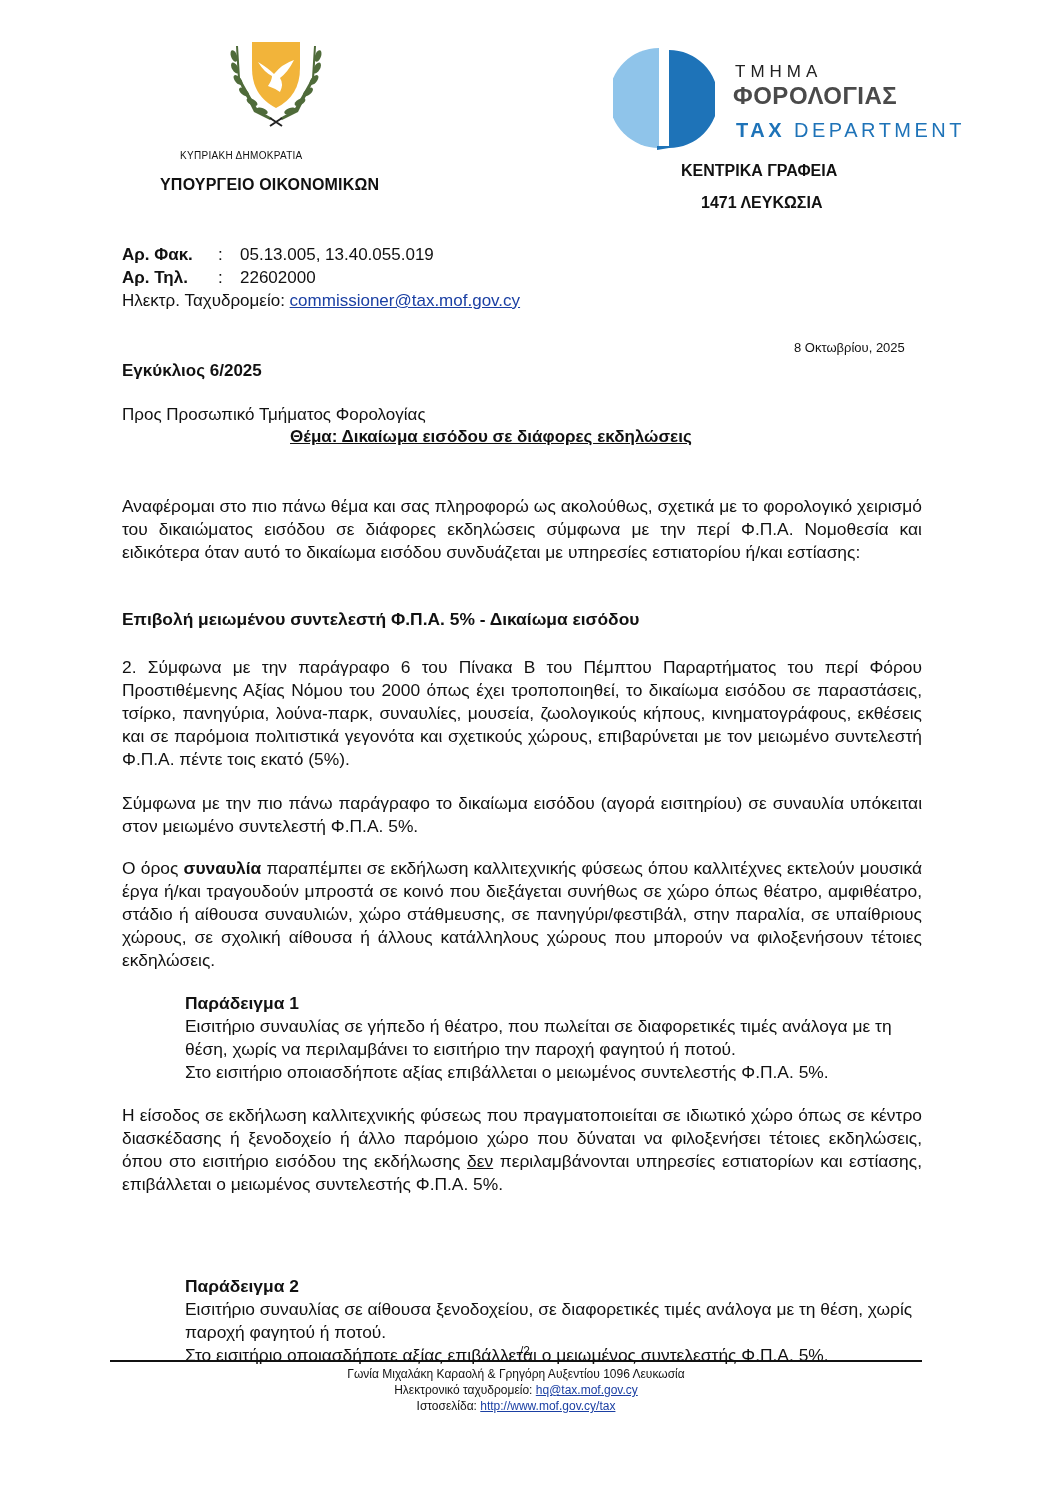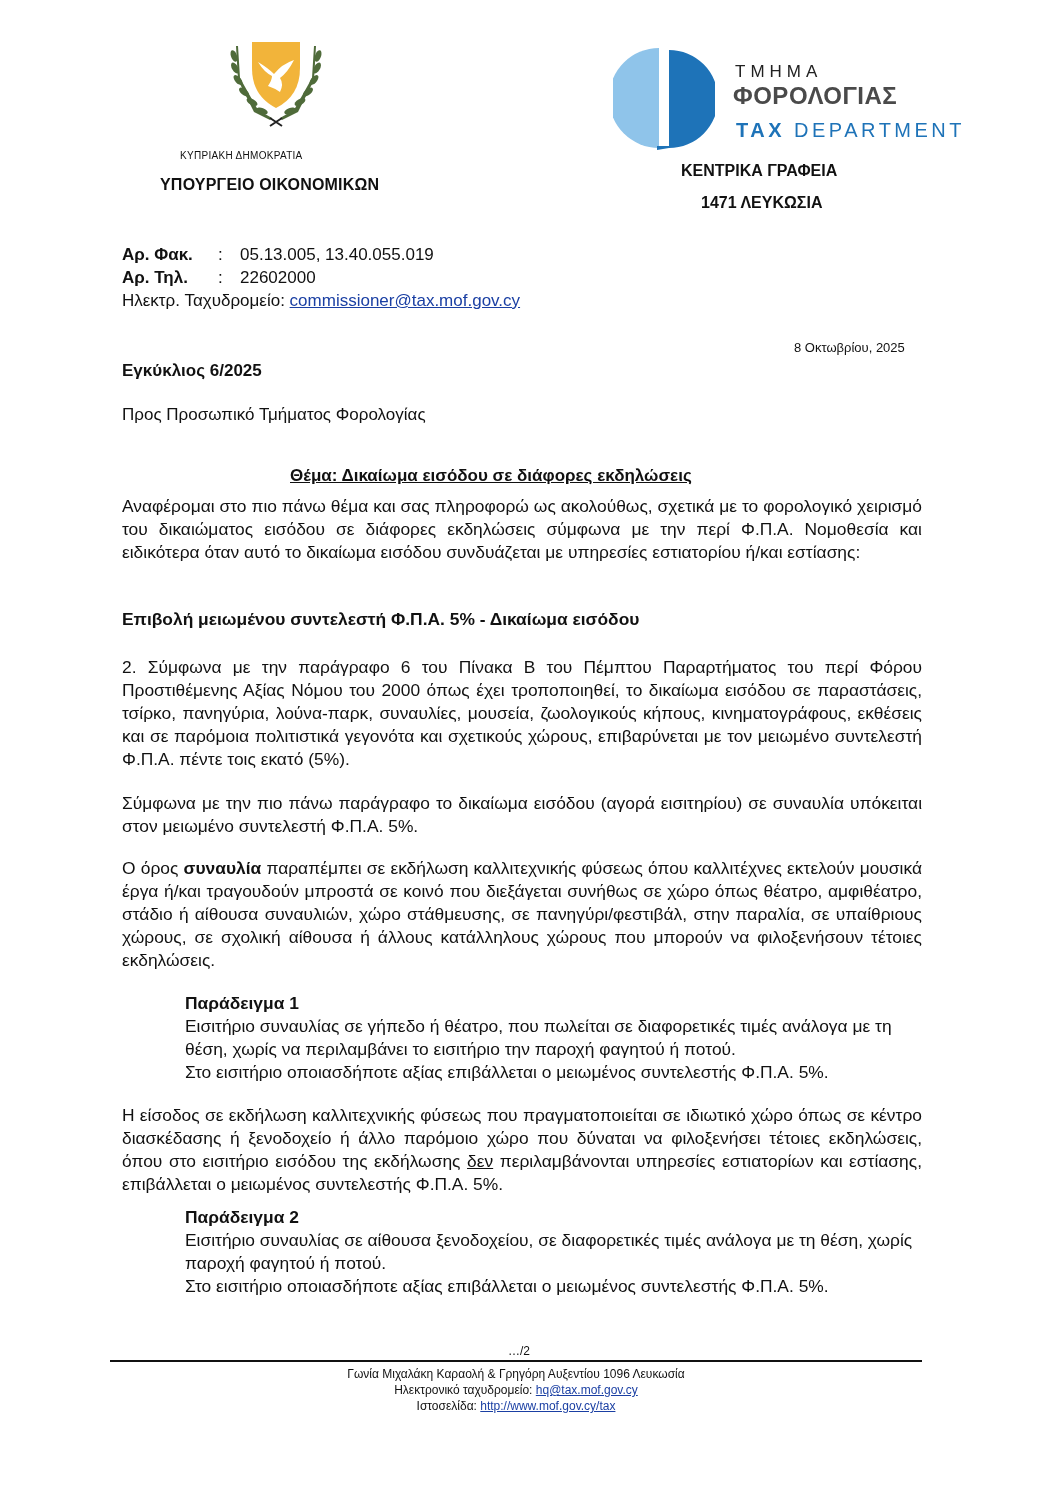--- a/index.html
+++ b/index.html
@@ -24,21 +24,21 @@
 
   
   .ref { left: 122px; font-size: 17px; }
   .ref .lbl { display: inline-block; width: 96px; font-weight: bold; }
   .ref .colon { display: inline-block; width: 22px; text-align: left; }
   .link { color: #1a3fa3; text-decoration: underline; }
 
   .date { left: 750px; top: 340px; font-size: 13px; margin-left: 44px; }
   .circ { left: 122px; top: 361px; font-size: 17px; font-weight: bold; }
   .to { left: 122px; top: 405px; font-size: 17px; }
-  .subject { left: 290px; top: 466px; font-size: 17px; font-weight: bold; text-decoration: underline; }
+  .subject { left: 290px; top: 427px; font-size: 17px; font-weight: bold; text-decoration: underline; }
 
   .para {
     left: 122px; width: 800px; font-size: 17.4px; line-height: 23px;
     text-align: justify; text-align-last: left;
   }
   .heading { left: 122px; font-size: 17.4px; font-weight: bold; }
   .ex { left: 185px; width: 737px; font-size: 17.4px; line-height: 23px; }
   .ex .ttl { font-weight: bold; }
 
   .pagecont { left: 508px; top: 1344px; font-size: 12px; }
@@ -121,21 +121,21 @@
 <div class="abs ex" style="top:992px">
   <div class="ttl">Παράδειγμα 1</div>
   <div>Εισιτήριο συναυλίας σε γήπεδο ή θέατρο, που πωλείται σε διαφορετικές τιμές ανάλογα με τη θέση, χωρίς να περιλαμβάνει το εισιτήριο την παροχή φαγητού ή ποτού.</div>
   <div>Στο εισιτήριο οποιασδήποτε αξίας επιβάλλεται ο μειωμένος συντελεστής Φ.Π.Α. 5%.</div>
 </div>
 
 <div class="abs para" style="top:1104px">
   <span>Η είσοδος σε εκδήλωση καλλιτεχνικής φύσεως που πραγματοποιείται σε ιδιωτικό χώρο όπως σε κέντρο διασκέδασης ή ξενοδοχείο ή άλλο παρόμοιο χώρο που δύναται να φιλοξενήσει τέτοιες εκδηλώσεις, όπου στο εισιτήριο εισόδου της εκδήλωσης </span><u>δεν</u><span> περιλαμβάνονται υπηρεσίες εστιατορίων και εστίασης, επιβάλλεται ο μειωμένος συντελεστής Φ.Π.Α. 5%.</span>
 </div>
 
-<div class="abs ex" style="top:1206px">
+<div class="abs ex" style="top:1275px">
   <div class="ttl">Παράδειγμα 2</div>
   <div>Εισιτήριο συναυλίας σε αίθουσα ξενοδοχείου, σε διαφορετικές τιμές ανάλογα με τη θέση, χωρίς παροχή φαγητού ή ποτού.</div>
   <div>Στο εισιτήριο οποιασδήποτε αξίας επιβάλλεται  ο μειωμένος συντελεστής Φ.Π.Α. 5%.</div>
 </div>
 
 <div class="abs pagecont">…/2</div>
 <div class="abs rule"></div>
 
 <div class="abs footer">
   <div>Γωνία Μιχαλάκη Καραολή &amp; Γρηγόρη  Αυξεντίου 1096 Λευκωσία</div>

